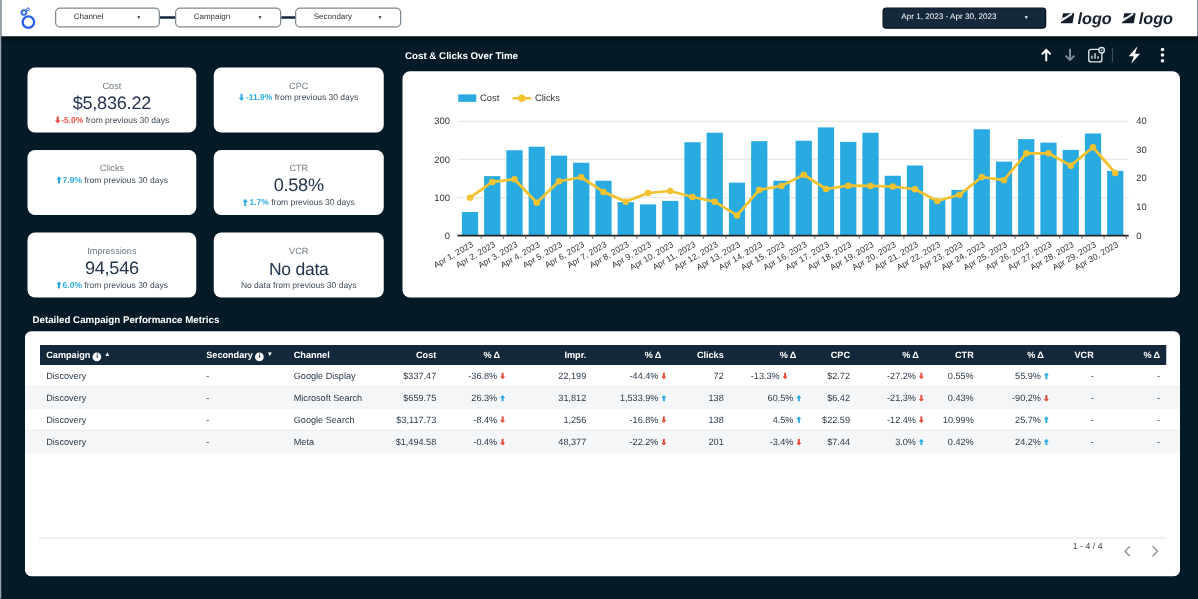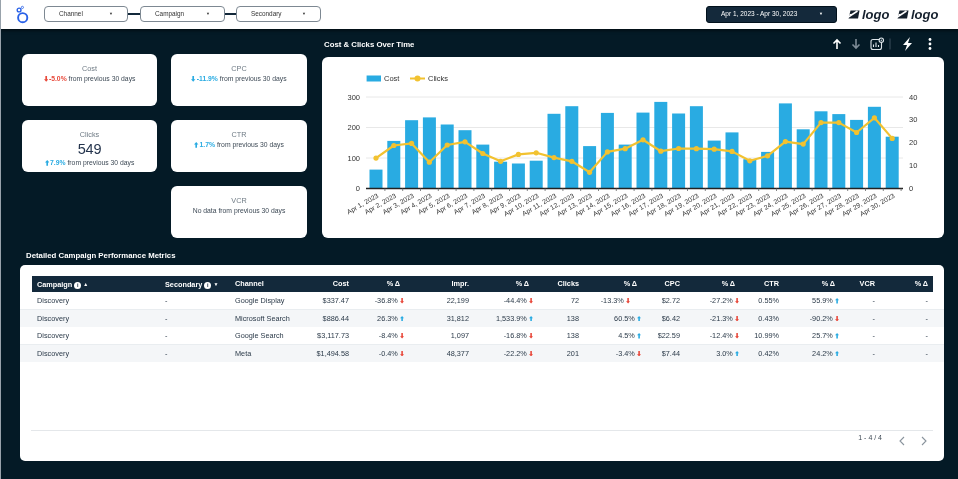--- a/index.html
+++ b/index.html
@@ -48,45 +48,54 @@
 <div style="position:absolute;left:896px;top:7px;font-size:13px;font-weight:bold;font-style:italic;color:#16212e"><svg width="12" height="11" viewBox="0 0 24 22" style="vertical-align:-1px;margin-right:2px">
           <g fill="#141f2b">
 <path d="M5 3 L23 3 L20 19 L1 19 Z"></path>
 </g>
 <path d="M-1 17 L19 4" stroke="#fff" stroke-width="3.2"></path>
 <path d="M3 11 L8 11" stroke="#fff" stroke-width="2.2"></path>
 </svg>logo</div>
 </div>
 <div class="kpi" style="left:21px;top:54px;width:135px;height:51.5px">
 <div class="kt">Cost</div>
+<div class="kv" style="font-size:14.5px">$5,836.22</div>
 <div class="ks"><svg width="4.4" height="5.8" viewBox="0 0 5 6.5" style="vertical-align:-0.5px">
           <path d="M2.5 6.5 L5 3.7 L3.45 3.7 L3.45 0 L1.55 0 L1.55 3.7 L0 3.7 Z" fill="#e8493b"></path>
         </svg><b style="color:#e8493b;margin-left:1px">-5.0%</b> <span>from previous 30 days</span></div>
 </div>
     <div class="kpi" style="left:170px;top:54px;width:136px;height:51.5px">
 <div class="kt">CPC</div>
 <div class="ks"><svg width="4.4" height="5.8" viewBox="0 0 5 6.5" style="vertical-align:-0.5px">
           <path d="M2.5 6.5 L5 3.7 L3.45 3.7 L3.45 0 L1.55 0 L1.55 3.7 L0 3.7 Z" fill="#29abe2"></path>
         </svg><b style="color:#29abe2;margin-left:1px">-11.9%</b> <span>from previous 30 days</span></div>
 </div>
     <div class="kpi" style="left:21px;top:120px;width:135px;height:51.5px">
 <div class="kt">Clicks</div>
-<div class="kv" style="font-size:14.5px">549</div>
 <div class="ks"><svg width="4.4" height="5.8" viewBox="0 0 5 6.5" style="vertical-align:-0.5px">
           <path d="M2.5 0 L5 2.8 L3.45 2.8 L3.45 6.5 L1.55 6.5 L1.55 2.8 L0 2.8 Z" fill="#29abe2"></path>
         </svg><b style="color:#29abe2;margin-left:1px">7.9%</b> <span>from previous 30 days</span></div>
 </div>
     <div class="kpi" style="left:170px;top:120px;width:136px;height:51.5px">
 <div class="kt">CTR</div>
+<div class="kv" style="font-size:14.5px">0.58%</div>
 <div class="ks"><svg width="4.4" height="5.8" viewBox="0 0 5 6.5" style="vertical-align:-0.5px">
           <path d="M2.5 0 L5 2.8 L3.45 2.8 L3.45 6.5 L1.55 6.5 L1.55 2.8 L0 2.8 Z" fill="#29abe2"></path>
         </svg><b style="color:#29abe2;margin-left:1px">1.7%</b> <span>from previous 30 days</span></div>
+</div>
+    <div class="kpi" style="left:21px;top:186px;width:135px;height:51.5px">
+<div class="kt">Impressions</div>
+<div class="kv" style="font-size:14.5px">94,546</div>
+<div class="ks"><svg width="4.4" height="5.8" viewBox="0 0 5 6.5" style="vertical-align:-0.5px">
+          <path d="M2.5 0 L5 2.8 L3.45 2.8 L3.45 6.5 L1.55 6.5 L1.55 2.8 L0 2.8 Z" fill="#29abe2"></path>
+        </svg><b style="color:#29abe2;margin-left:1px">6.0%</b> <span>from previous 30 days</span></div>
 </div>
     <div class="kpi" style="left:170px;top:186px;width:136px;height:51.5px">
 <div class="kt">VCR</div>
+<div class="kv" style="font-size:14px">No data</div>
 <div class="ks"><span>No data from previous 30 days</span></div>
 </div>
 <div style="position:absolute;left:323px;top:40px;font-size:7.8px;font-weight:bold;color:#fff">Cost &amp; Clicks Over Time</div>
 <svg style="position:absolute;left:828px;top:37px" width="110" height="14" viewBox="0 0 110 14">
 <g stroke="#fff" stroke-width="1.6" fill="none">
         <path d="M8 12 L8 3 M4.5 6.5 L8 3 L11.5 6.5"></path>
       </g>
 <g stroke="#7d8b96" stroke-width="1.6" fill="none">
         <path d="M27 2 L27 11 M23.5 7.5 L27 11 L30.5 7.5"></path>
       </g>
@@ -289,21 +298,21 @@
 <div class="tc tr " style="right:105px;top:27px;height:17.5px;line-height:17.5px">55.9% <svg width="4.2" height="5.5" viewBox="0 0 5 6.5" style="vertical-align:-0.5px">
           <path d="M2.5 0 L5 2.8 L3.45 2.8 L3.45 6.5 L1.55 6.5 L1.55 2.8 L0 2.8 Z" fill="#29abe2"></path>
         </svg></div>
 <div class="tc tr " style="right:69px;top:27px;height:17.5px;line-height:17.5px">-</div>
 <div class="tc tr " style="right:16px;top:27px;height:17.5px;line-height:17.5px">-</div>
 <div style="position:absolute;left:0px;top:61.0px;width:924px;height:1px;background:#e9edf0"></div>
 <div style="position:absolute;left:0px;top:44.5px;width:924px;height:17.5px;background:#f4f6f8"></div>
 <div class="tc " style="left:17px;top:44.5px;height:17.5px;line-height:17.5px">Discovery</div>
 <div class="tc " style="left:145px;top:44.5px;height:17.5px;line-height:17.5px">-</div>
 <div class="tc " style="left:215px;top:44.5px;height:17.5px;line-height:17.5px">Microsoft Search</div>
-<div class="tc tr " style="right:595px;top:44.5px;height:17.5px;line-height:17.5px">$886.44</div>
+<div class="tc tr " style="right:595px;top:44.5px;height:17.5px;line-height:17.5px">$659.75</div>
 <div class="tc tr " style="right:540px;top:44.5px;height:17.5px;line-height:17.5px">26.3% <svg width="4.2" height="5.5" viewBox="0 0 5 6.5" style="vertical-align:-0.5px">
           <path d="M2.5 0 L5 2.8 L3.45 2.8 L3.45 6.5 L1.55 6.5 L1.55 2.8 L0 2.8 Z" fill="#29abe2"></path>
         </svg></div>
 <div class="tc tr " style="right:475px;top:44.5px;height:17.5px;line-height:17.5px">31,812</div>
 <div class="tc tr " style="right:411px;top:44.5px;height:17.5px;line-height:17.5px">1,533.9% <svg width="4.2" height="5.5" viewBox="0 0 5 6.5" style="vertical-align:-0.5px">
           <path d="M2.5 0 L5 2.8 L3.45 2.8 L3.45 6.5 L1.55 6.5 L1.55 2.8 L0 2.8 Z" fill="#29abe2"></path>
         </svg></div>
 <div class="tc tr " style="right:365px;top:44.5px;height:17.5px;line-height:17.5px">138</div>
 <div class="tc tr " style="right:303px;top:44.5px;height:17.5px;line-height:17.5px">60.5% <svg width="4.2" height="5.5" viewBox="0 0 5 6.5" style="vertical-align:-0.5px">
           <path d="M2.5 0 L5 2.8 L3.45 2.8 L3.45 6.5 L1.55 6.5 L1.55 2.8 L0 2.8 Z" fill="#29abe2"></path>
@@ -319,21 +328,21 @@
 <div class="tc tr " style="right:69px;top:44.5px;height:17.5px;line-height:17.5px">-</div>
 <div class="tc tr " style="right:16px;top:44.5px;height:17.5px;line-height:17.5px">-</div>
 <div style="position:absolute;left:0px;top:78.5px;width:924px;height:1px;background:#e9edf0"></div>
 <div class="tc " style="left:17px;top:62.0px;height:17.5px;line-height:17.5px">Discovery</div>
 <div class="tc " style="left:145px;top:62.0px;height:17.5px;line-height:17.5px">-</div>
 <div class="tc " style="left:215px;top:62.0px;height:17.5px;line-height:17.5px">Google Search</div>
 <div class="tc tr " style="right:595px;top:62.0px;height:17.5px;line-height:17.5px">$3,117.73</div>
 <div class="tc tr " style="right:540px;top:62.0px;height:17.5px;line-height:17.5px">-8.4% <svg width="4.2" height="5.5" viewBox="0 0 5 6.5" style="vertical-align:-0.5px">
           <path d="M2.5 6.5 L5 3.7 L3.45 3.7 L3.45 0 L1.55 0 L1.55 3.7 L0 3.7 Z" fill="#e8493b"></path>
         </svg></div>
-<div class="tc tr " style="right:475px;top:62.0px;height:17.5px;line-height:17.5px">1,097</div>
+<div class="tc tr " style="right:475px;top:62.0px;height:17.5px;line-height:17.5px">1,256</div>
 <div class="tc tr " style="right:411px;top:62.0px;height:17.5px;line-height:17.5px">-16.8% <svg width="4.2" height="5.5" viewBox="0 0 5 6.5" style="vertical-align:-0.5px">
           <path d="M2.5 6.5 L5 3.7 L3.45 3.7 L3.45 0 L1.55 0 L1.55 3.7 L0 3.7 Z" fill="#e8493b"></path>
         </svg></div>
 <div class="tc tr " style="right:365px;top:62.0px;height:17.5px;line-height:17.5px">138</div>
 <div class="tc tr " style="right:303px;top:62.0px;height:17.5px;line-height:17.5px">4.5% <svg width="4.2" height="5.5" viewBox="0 0 5 6.5" style="vertical-align:-0.5px">
           <path d="M2.5 0 L5 2.8 L3.45 2.8 L3.45 6.5 L1.55 6.5 L1.55 2.8 L0 2.8 Z" fill="#29abe2"></path>
         </svg></div>
 <div class="tc tr " style="right:264px;top:62.0px;height:17.5px;line-height:17.5px">$22.59</div>
 <div class="tc tr " style="right:205px;top:62.0px;height:17.5px;line-height:17.5px">-12.4% <svg width="4.2" height="5.5" viewBox="0 0 5 6.5" style="vertical-align:-0.5px">
           <path d="M2.5 6.5 L5 3.7 L3.45 3.7 L3.45 0 L1.55 0 L1.55 3.7 L0 3.7 Z" fill="#e8493b"></path>

